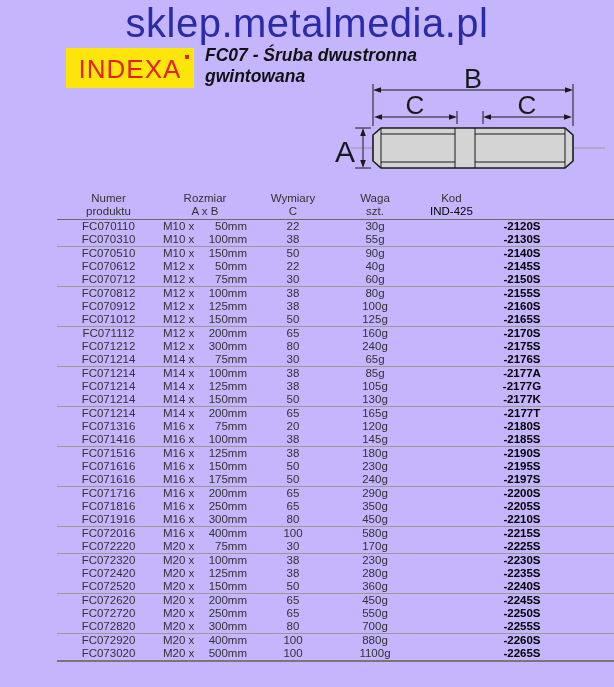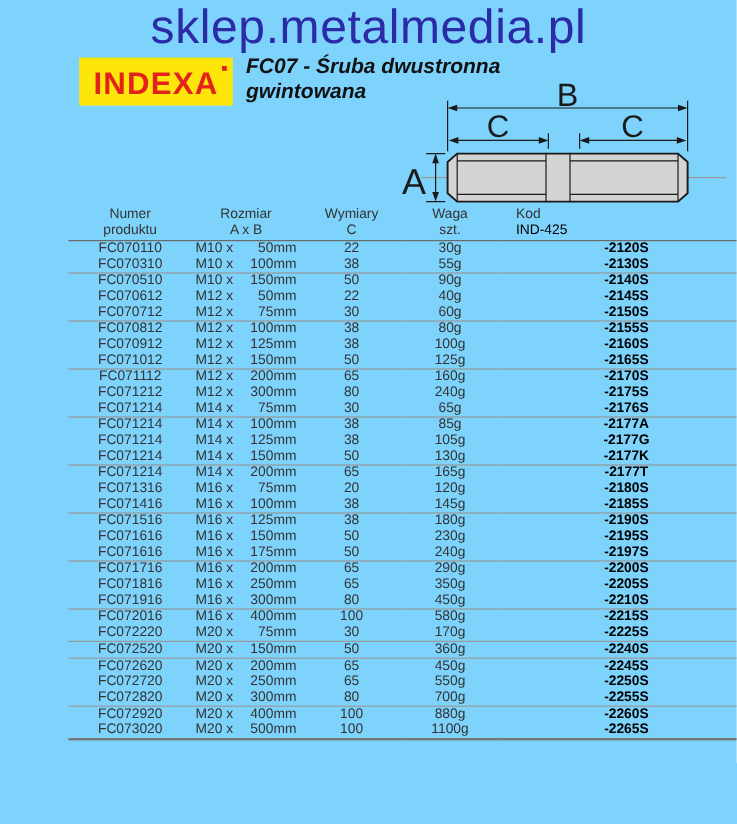--- a/index.html
+++ b/index.html
@@ -1,57 +1,57 @@
 <!DOCTYPE html>
 <html style="--site-title-blue: #2b2ba8; --logo-yellow: #ffe60a; --logo-red: #e3231b; --bolt-fill: #d4d4d4; --centerline-gray: #9a9a9a;"><head>
 <meta charset="utf-8">
 <style>
   html,body{margin:0;padding:0;background:#fff;}
   .page{
-    position:relative;width:614px;height:687px;background:#7dd3fc;overflow:hidden;
+    position:relative;width:614px;height:687px;background:#c4b5fd;overflow:hidden;
     font-family:"Liberation Sans",sans-serif;color:#333;
   }
   
   .site-title{
     position:absolute;top:1px;left:0;width:614px;text-align:center;
     font-size:40px;letter-spacing:0.5px;color:var(--site-title-blue,#2b2ba8);
     font-weight:400;
   }
   
   .logo{
     position:absolute;left:66px;top:48px;width:128px;height:40px;
     background:var(--logo-yellow,#ffe60a);
     display:flex;align-items:center;justify-content:center;
   }
   .logo-text{
-    color:var(--logo-red,#e3231b);font-weight:bold;font-size:26px;
+    color:var(--logo-red,#e3231b);font-weight:normal;font-size:26px;
     letter-spacing:1px;line-height:1;position:relative;top:1px;
   }
   .logo-tm{
     position:absolute;right:5px;top:7px;width:4px;height:4px;
     background:var(--logo-red,#e3231b);
   }
   .product-title{
     position:absolute;left:205px;top:45px;width:250px;
     font-weight:bold;font-style:italic;font-size:17.5px;line-height:21px;color:#111;
   }
   
   .diagram{position:absolute;left:333px;top:64px;width:281px;height:114px;}
   .diagram text{font-family:"Liberation Sans",sans-serif;fill:#1a1a1a;}
   
-  .tbl-wrap{position:absolute;left:57px;top:173px;width:557px;}
+  .tbl-wrap{position:absolute;left:57px;top:192px;width:557px;}
   table{border-collapse:collapse;width:557px;table-layout:fixed;font-size:11.5px;}
   col.c1{width:103px;}col.c2{width:90px;}col.c3{width:86px;}col.c4{width:78px;}col.c5{width:200px;}
   thead th{
     font-weight:normal;vertical-align:bottom;text-align:center;
     padding:0 0 2px 0;line-height:12.5px;color:#333;
     border-bottom:1px solid #6a6a6a;
   }
   thead th.h-kod{text-align:left;padding-left:16px;}
-  .kod-head{display:inline-block;}
+  .kod-head{display:inline-block;text-align:center;}
   .kod-head .bold{font-weight:normal;color:#000;white-space:nowrap;}
   tbody td{
     height:13px;line-height:13px;padding:0;text-align:center;color:#333;
     white-space:nowrap;overflow:hidden;
   }
   tbody tr.group-end td{border-bottom:1px solid #999;}
   tbody tr:last-child td{border-bottom:2px solid #777;}
   td.c-kod{text-align:center;padding-left:16px;font-weight:bold;color:#000;}
   .roz{display:inline-flex;width:84px;vertical-align:top;}
   .roz-g{text-align:center;white-space:pre;}
@@ -453,20 +453,44 @@
     <td class="c-roz">
       <span class="roz">
                 <span class="roz-g">M20 x</span>
                 <span class="roz-d">75mm</span>
               </span>
     </td>
     <td class="c-wym">30</td>
     <td class="c-waga">170g</td>
     <td class="c-kod">-2225S</td>
   </tr>
+          <tr>
+    <td class="c-num">FC072320</td>
+    <td class="c-roz">
+      <span class="roz">
+                <span class="roz-g">M20 x</span>
+                <span class="roz-d">100mm</span>
+              </span>
+    </td>
+    <td class="c-wym">38</td>
+    <td class="c-waga">230g</td>
+    <td class="c-kod">-2230S</td>
+  </tr>
+          <tr>
+    <td class="c-num">FC072420</td>
+    <td class="c-roz">
+      <span class="roz">
+                <span class="roz-g">M20 x</span>
+                <span class="roz-d">125mm</span>
+              </span>
+    </td>
+    <td class="c-wym">38</td>
+    <td class="c-waga">280g</td>
+    <td class="c-kod">-2235S</td>
+  </tr>
           <tr class="group-end">
     <td class="c-num">FC072520</td>
     <td class="c-roz">
       <span class="roz">
                 <span class="roz-g">M20 x</span>
                 <span class="roz-d">150mm</span>
               </span>
     </td>
     <td class="c-wym">50</td>
     <td class="c-waga">360g</td>

